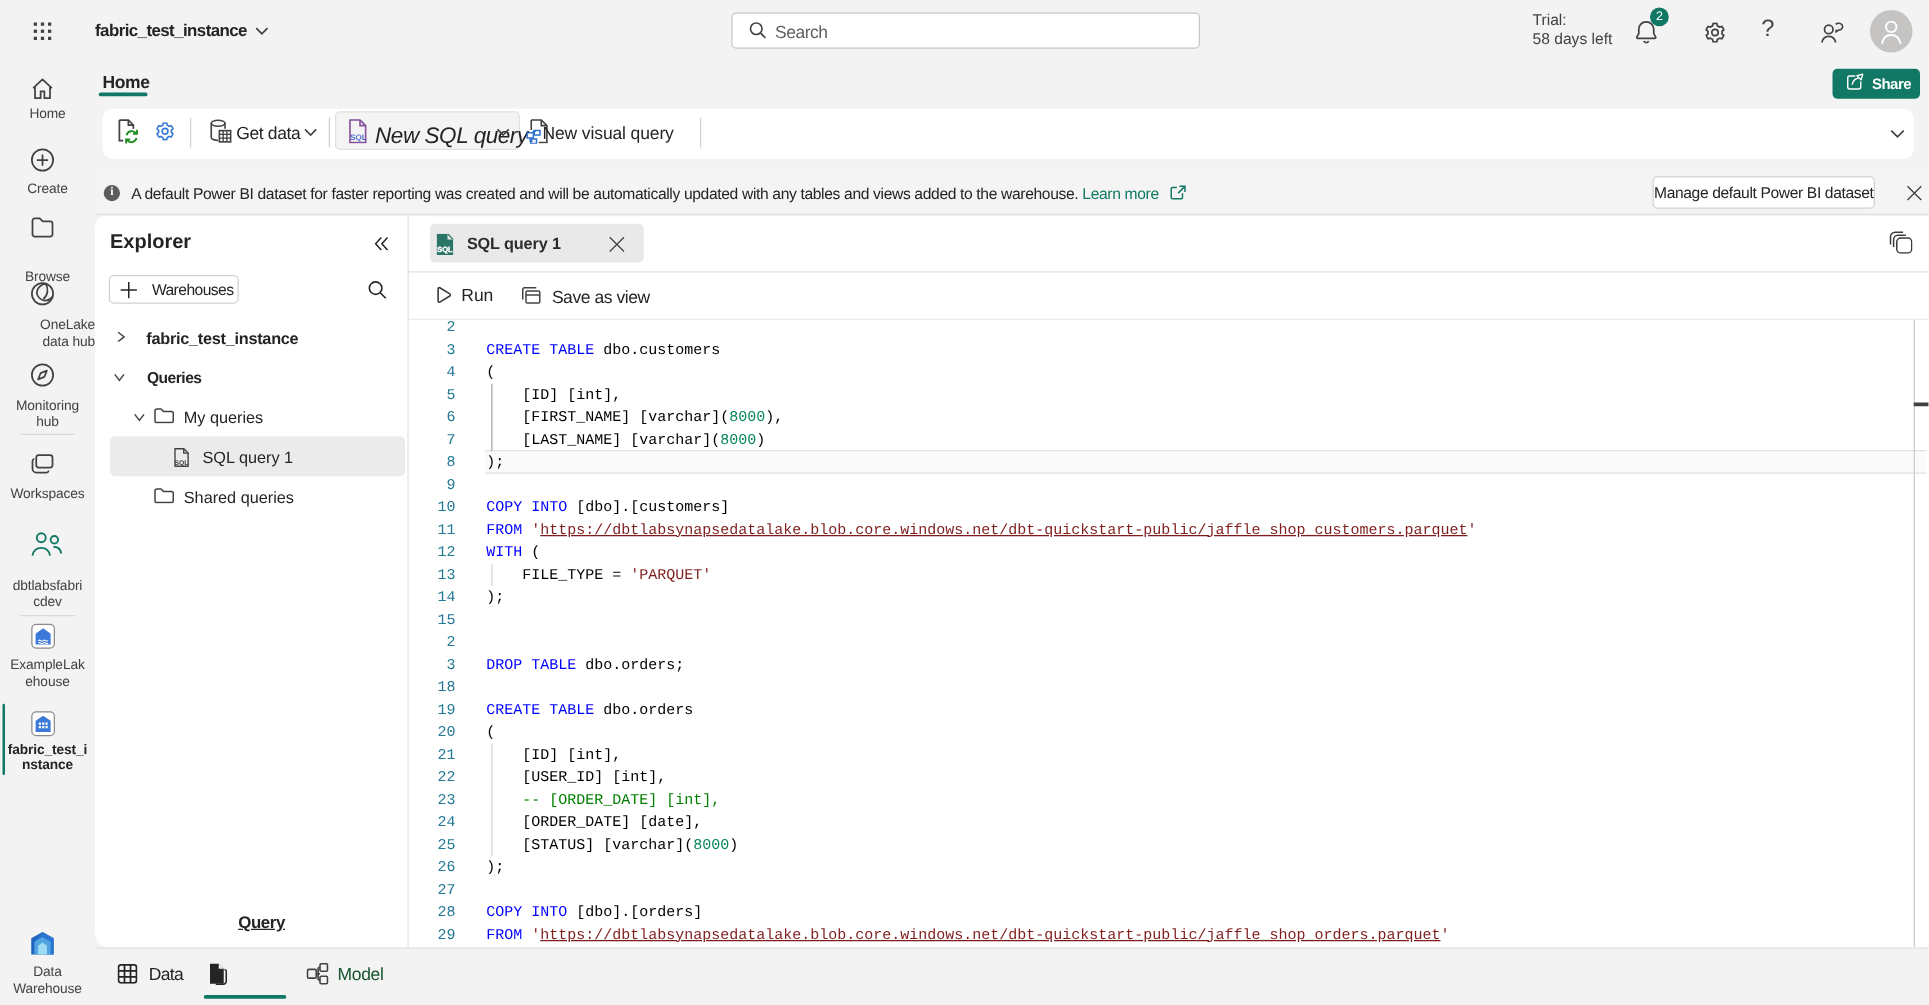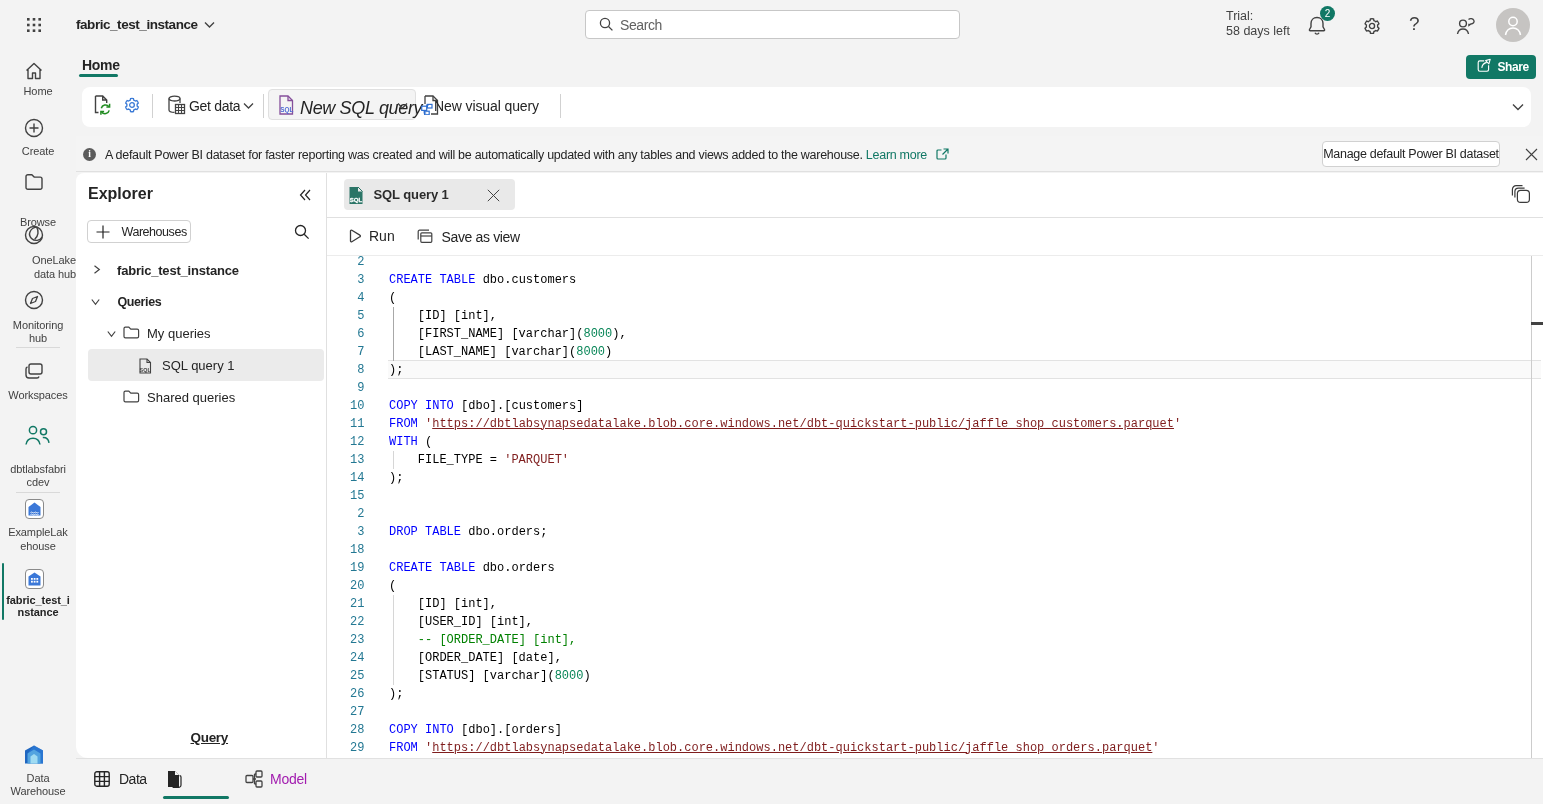--- a/index.html
+++ b/index.html
@@ -354,21 +354,21 @@
     <path d="M13.6 5.6 a1.5 1.5 0 0 1 1.4 1.5 V15 a2.4 2.4 0 0 1 -2.4 2.4 h-6" fill="none" stroke="#242424" stroke-width="1.2"></path>
   </svg>
   <div class="abs" style="left:190.5px;top:730px;font-size:13.5px;font-weight:700;letter-spacing:-0.3px;text-decoration:underline;">Query</div>
   <div class="abs" style="left:162.5px;top:796px;width:66px;height:2.5px;background:#117865;border-radius:2px;"></div>
   <svg class="abs" style="left:245px;top:770px" width="18" height="18" viewBox="0 0 18 18">
     <rect x="1" y="5.5" width="7" height="7" rx="1" fill="none" stroke="#424242" stroke-width="1.3"></rect>
     <rect x="11" y="1" width="6" height="6" rx="1" fill="none" stroke="#424242" stroke-width="1.3"></rect>
     <rect x="11" y="11" width="6" height="6" rx="1" fill="none" stroke="#424242" stroke-width="1.3"></rect>
     <path d="M8 9 h3 M8 9 h1.5 M9.5 4 h1.5 M9.5 4 v10 M9.5 14 h1.5" fill="none" stroke="#424242" stroke-width="1.3"></path>
   </svg>
-  <div class="abs" style="left:270px;top:770.5px;font-size:14px;letter-spacing:-0.25px;color:#a21caf;">Model</div>
+  <div class="abs" style="left:270px;top:770.5px;font-size:14px;letter-spacing:-0.25px;color:#14532d;">Model</div>
 
   <style>
     .rlabel { position:absolute; width:76px; text-align:center; font-size:11px; color:#424242; line-height:13.5px; letter-spacing:-0.1px; }
   </style>
 
   <svg class="abs" style="left:24px;top:61px" width="20" height="20" viewBox="0 0 20 20">
     <path d="M2.5 9.5 L10 2.5 L17.5 9.5 M4 8 V17.5 h4.5 v-5.5 h3 v5.5 H16 V8" fill="none" stroke="#424242" stroke-width="1.4" stroke-linejoin="round"></path>
   </svg>
   <div class="rlabel" style="left:0;top:85px;">Home</div>
 

